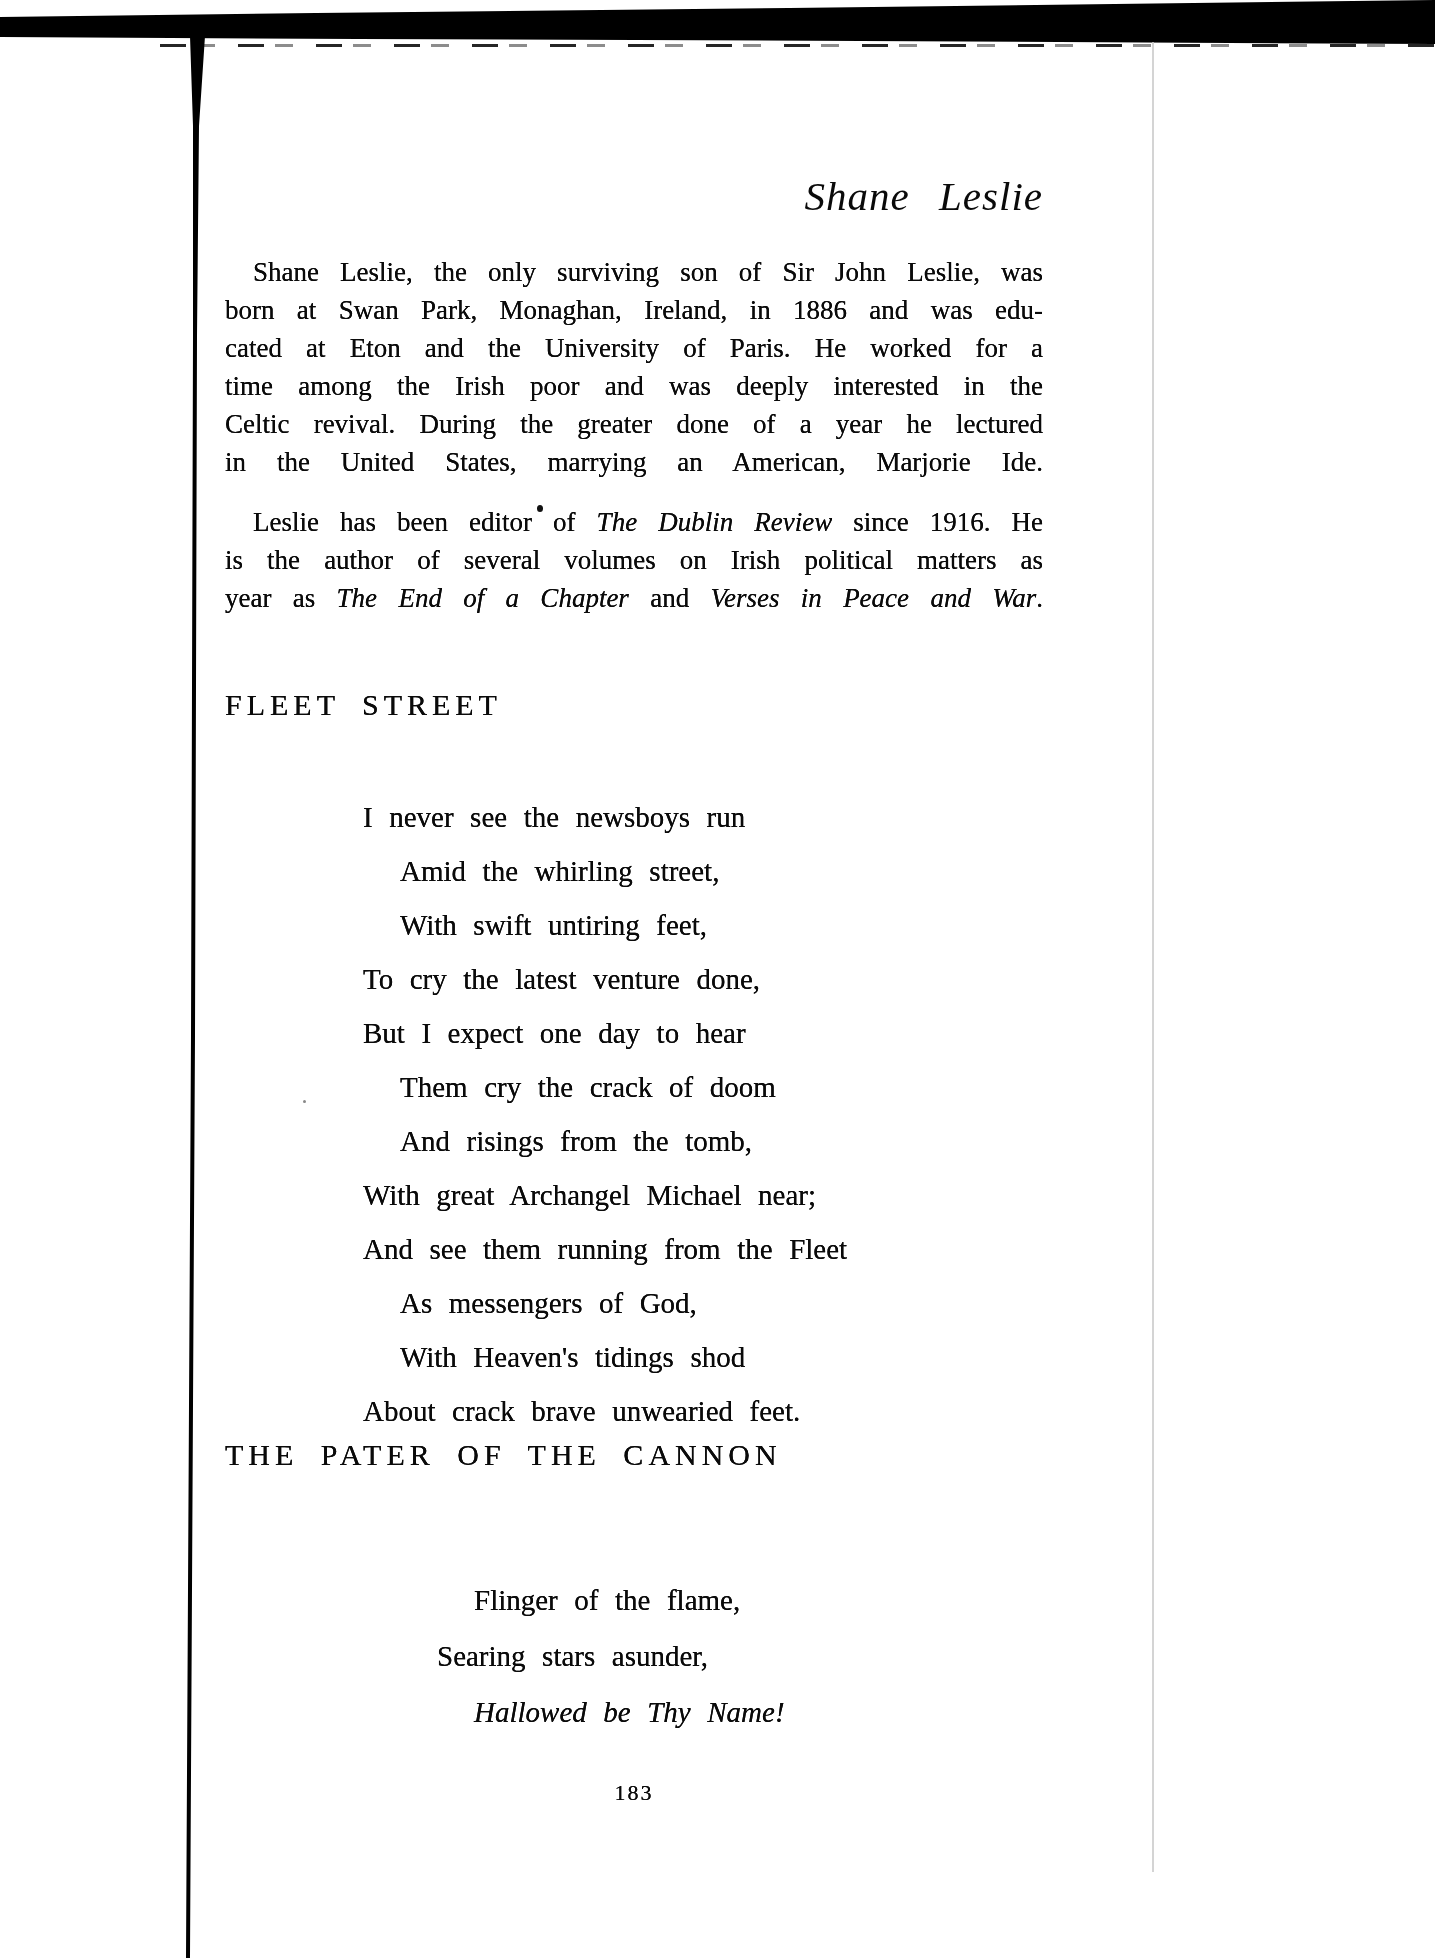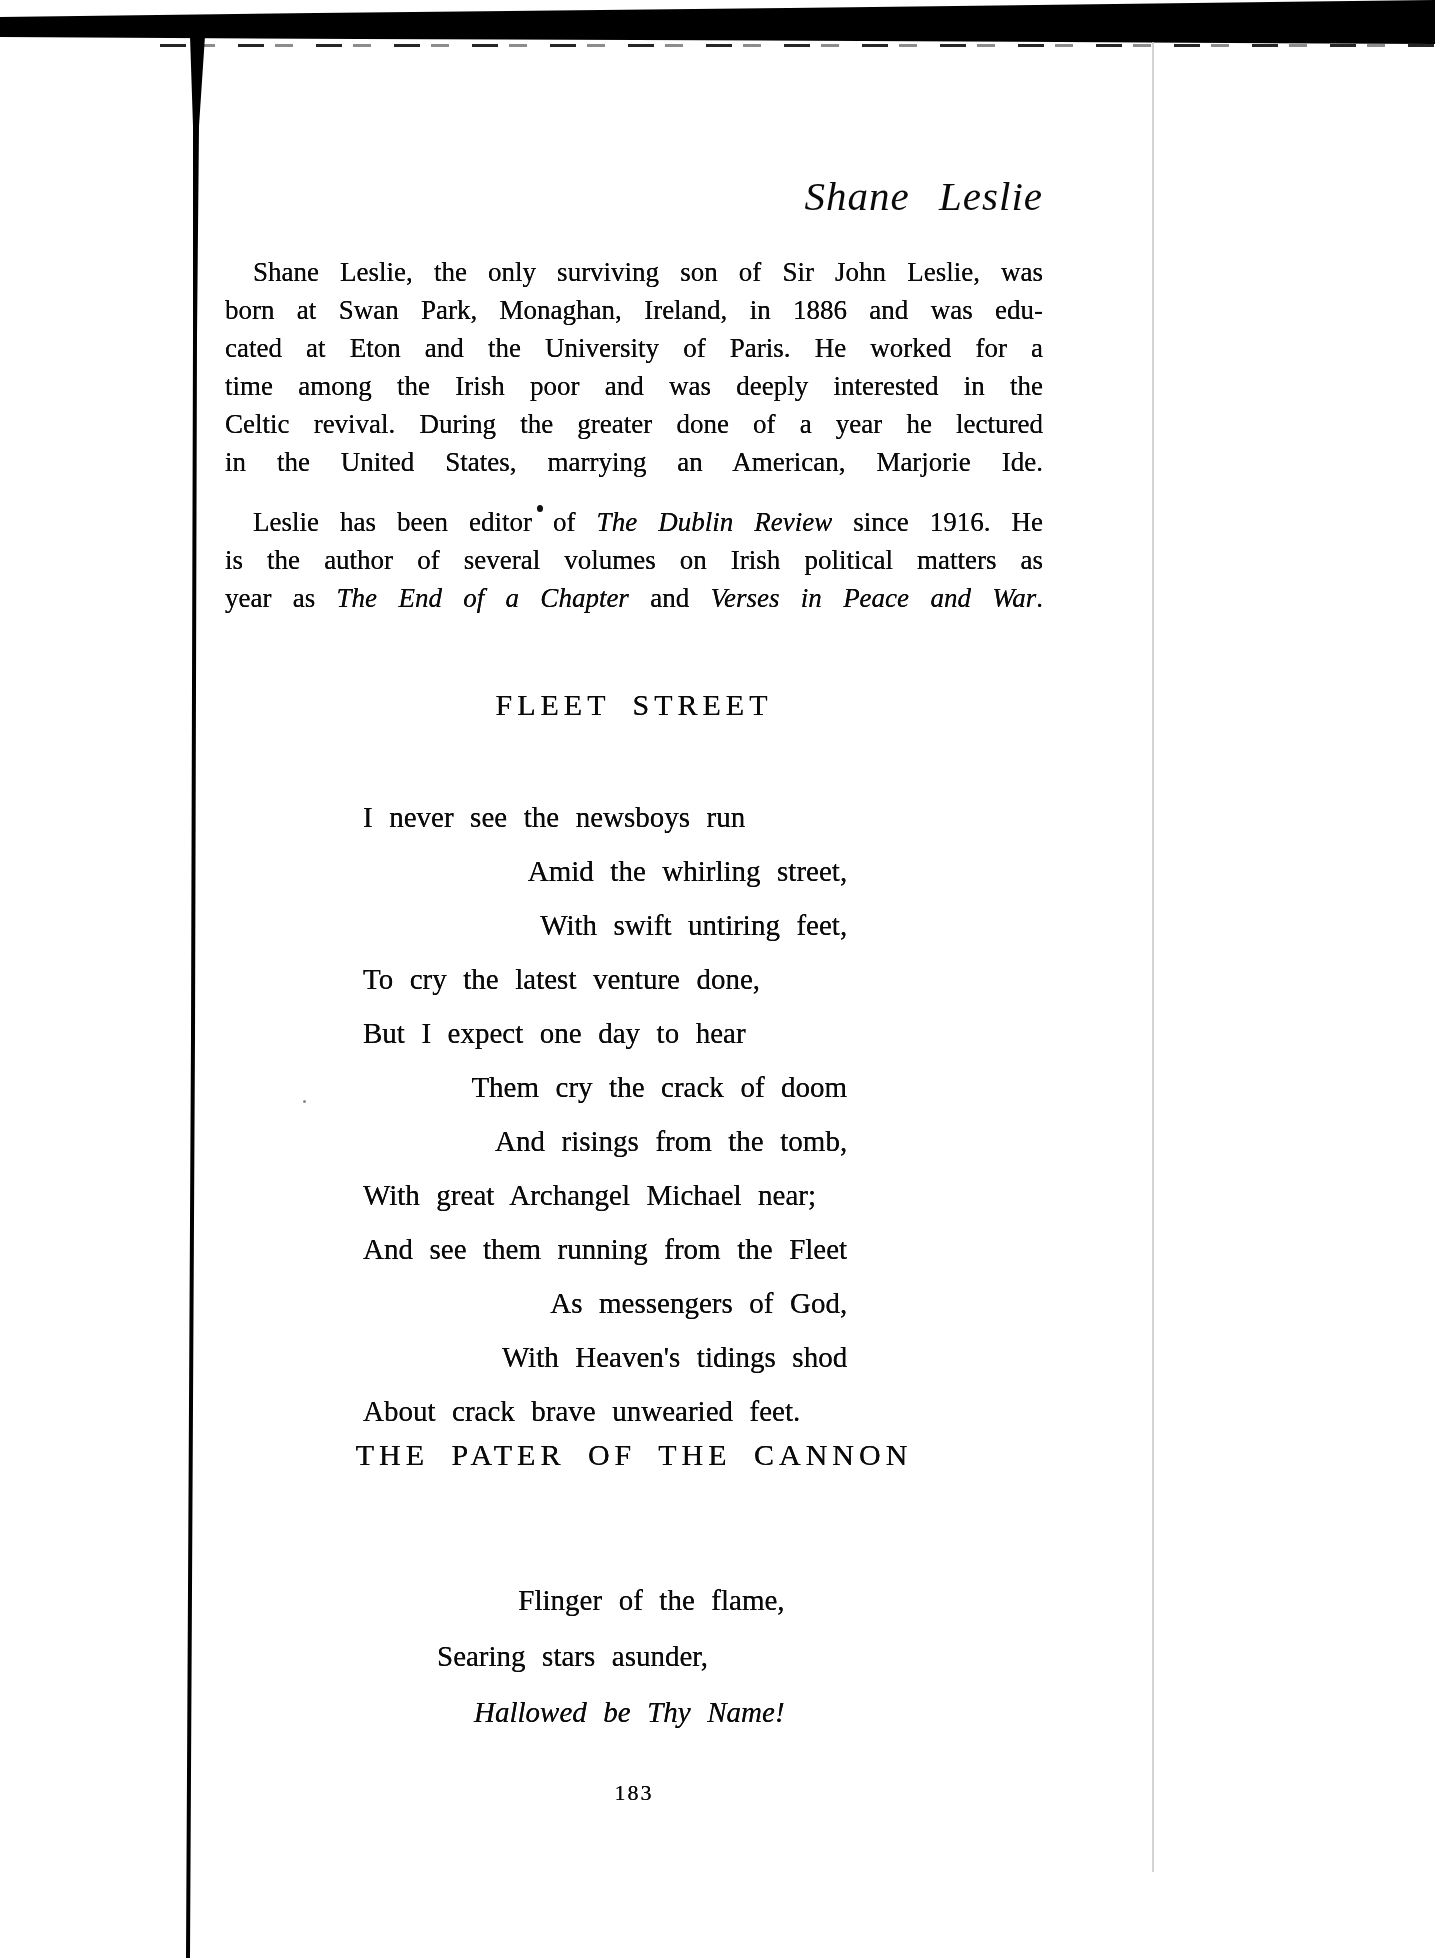--- a/index.html
+++ b/index.html
@@ -52,38 +52,38 @@
     text-shadow: 0 0 0.5px currentColor;
   }
   .p1 { top: 253px; }
   .p2 { top: 503px; }
   .bline { text-align: justify; text-align-last: justify; }
   .p1 .bline:first-child, .p2 .bline:first-child { text-indent: 28px; }
   .it { font-style: italic; }
 
   .poem-title {
     position: absolute; left: 225px; width: 818px;
-    margin: 0; text-align: center;
+    margin: 0; text-align: left;
     font-weight: normal; font-size: 30px;
     letter-spacing: 5px; word-spacing: 10px;
     text-shadow: 0 0 0.5px currentColor;
   }
   .t1 { top: 688px; }
   .t2 { top: 1438px; }
 
   .poem {
     position: absolute;
     font-size: 29px; word-spacing: 0.32em;
     text-shadow: 0 0 0.5px currentColor;
   }
   .poem1 { left: 363px; top: 790px; }
   .poem1 .pline { line-height: 54px; }
   .poem2 { left: 437px; top: 1572px; }
   .poem2 .pline { line-height: 56px; }
-  .ind { padding-left: 37px; text-align: right; }
+  .ind { padding-left: 37px; }
 
   .page-number {
     position: absolute; left: 225px; top: 1780px; width: 818px;
     text-align: center; font-size: 22px; letter-spacing: 2px;
     text-shadow: 0 0 0.5px currentColor;
   }
 </style>
 </head>
 <body>
 

